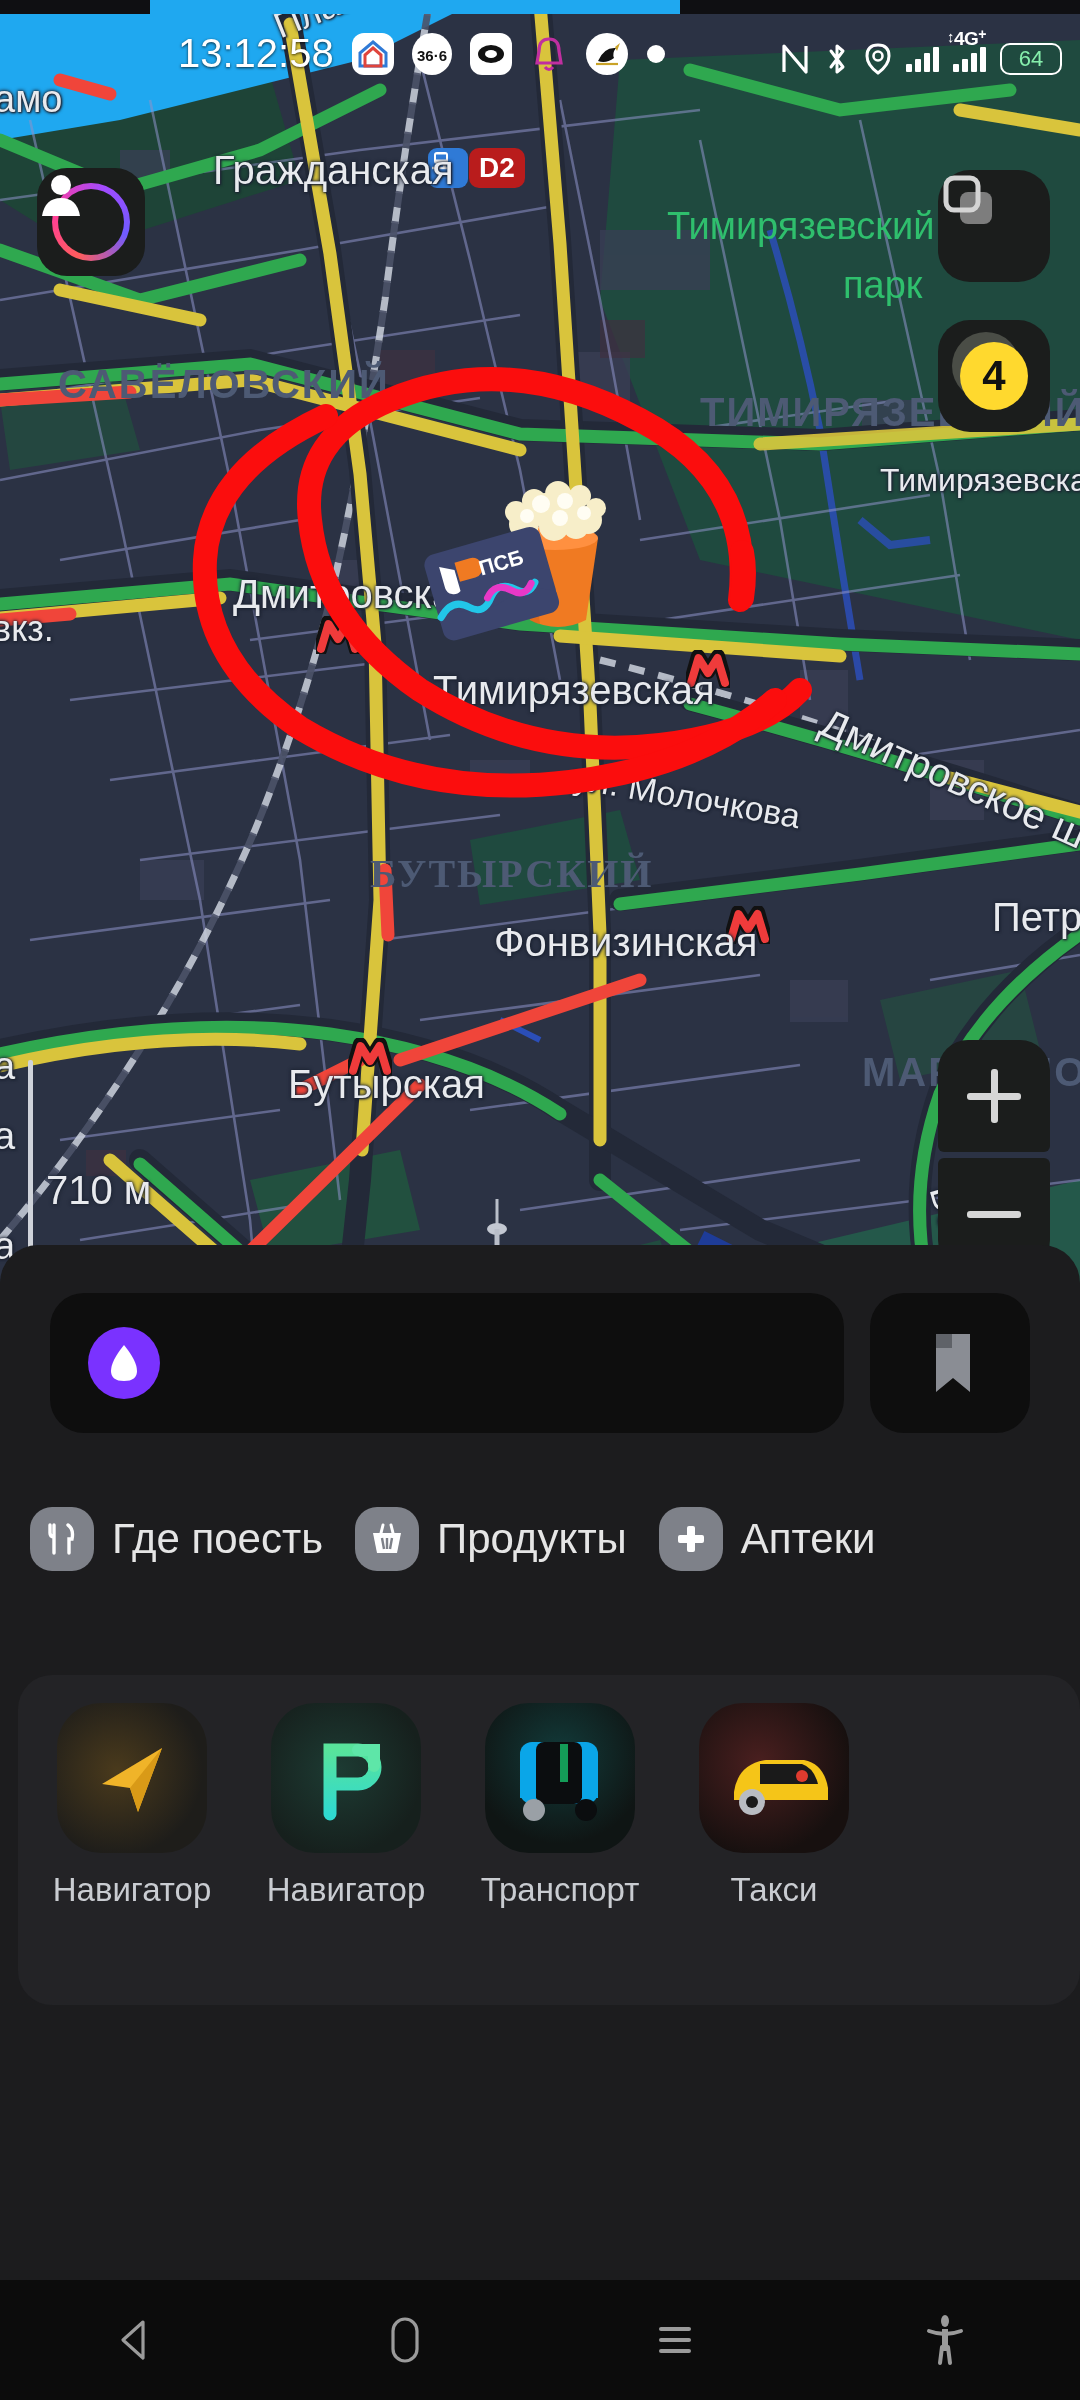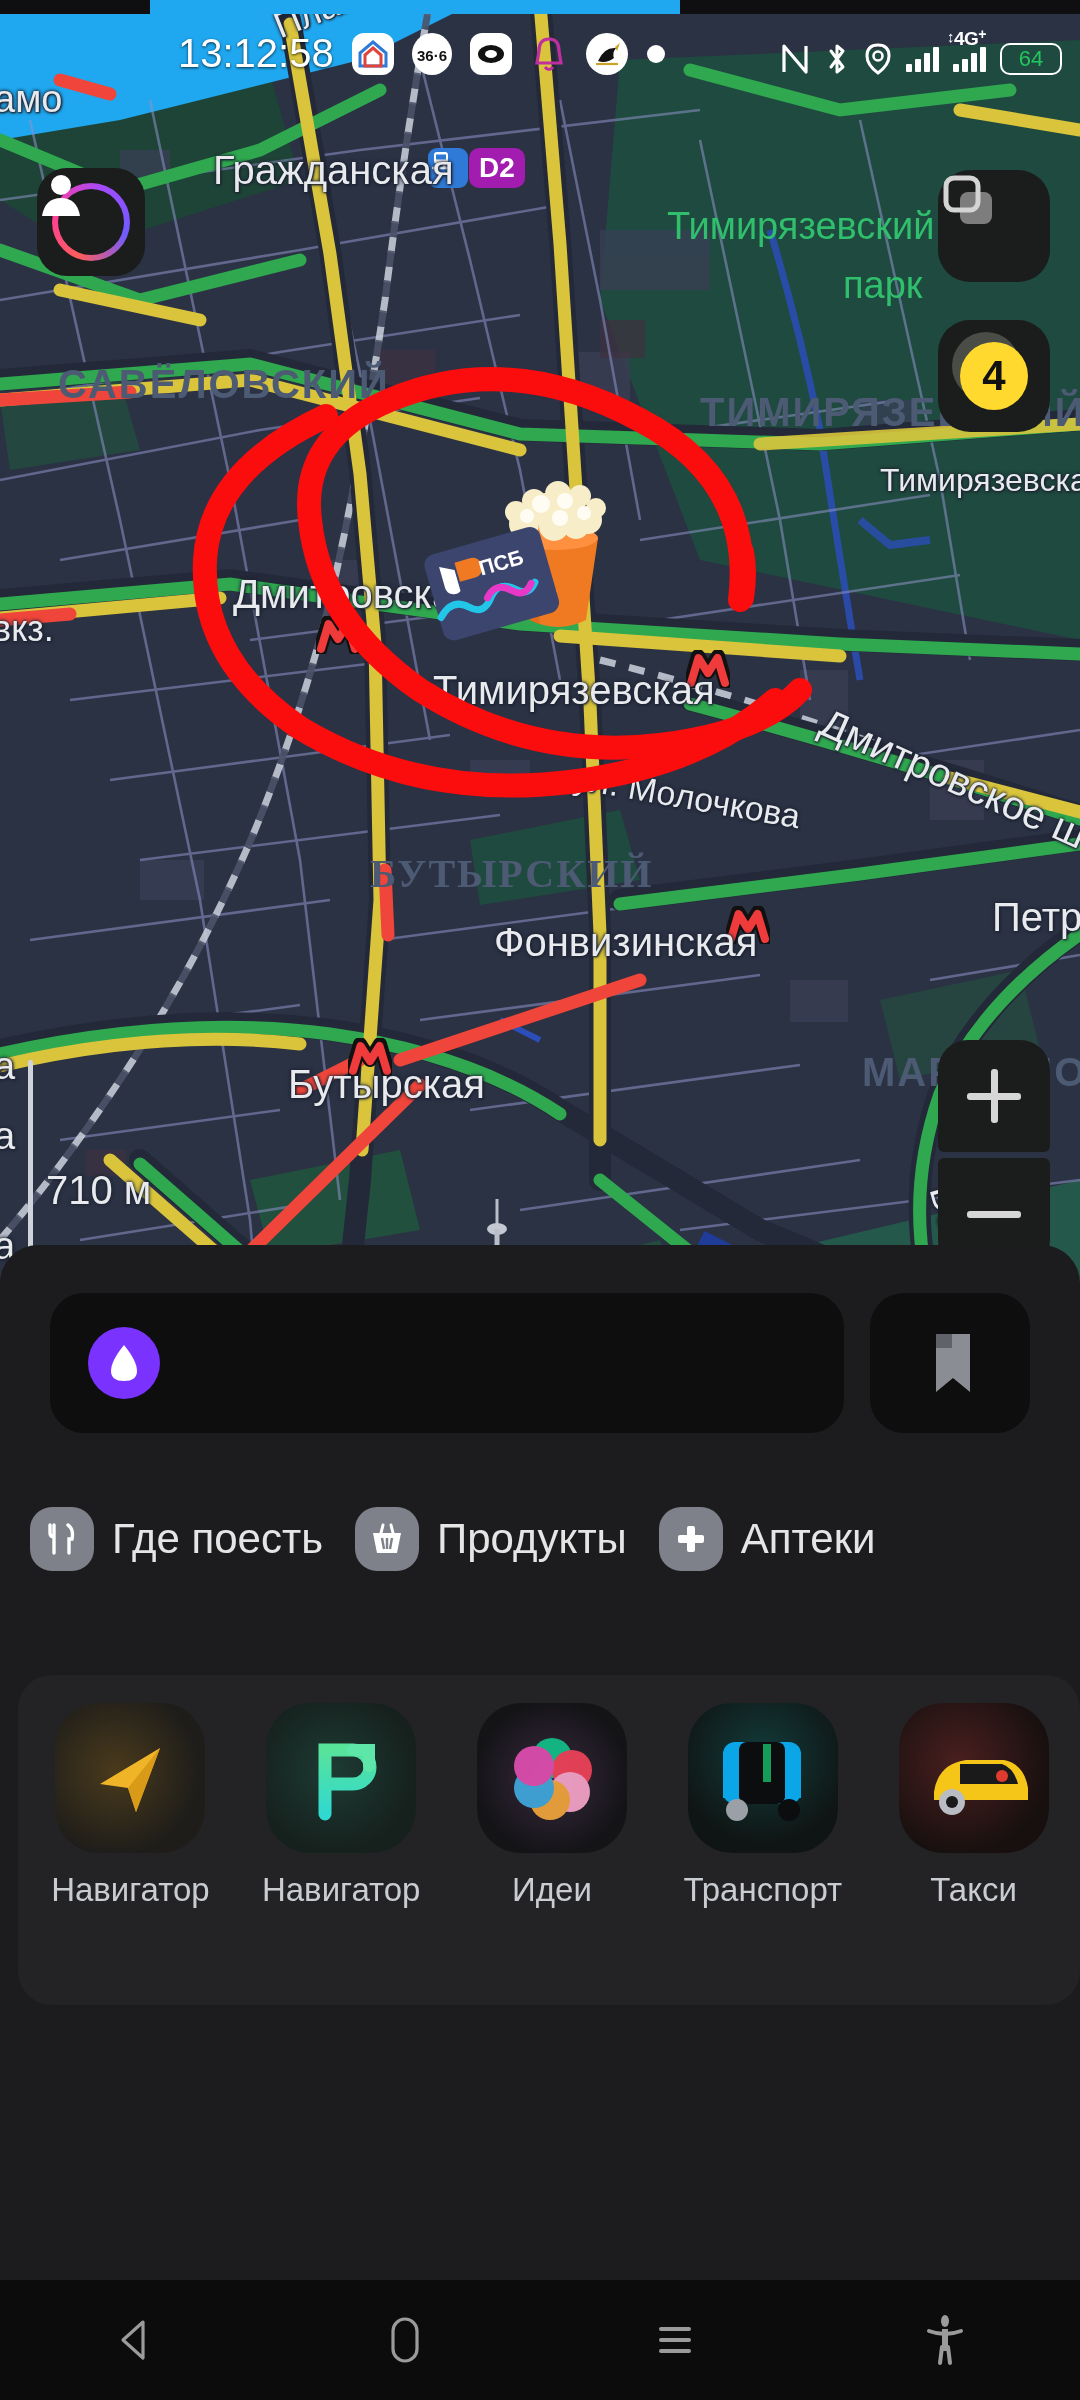--- a/index.html
+++ b/index.html
@@ -37,21 +37,21 @@
   .sbicon { display:flex; align-items:center; justify-content:center; }
   #sb-right { display:flex; align-items:center; gap:14px; margin-left:auto; margin-right:18px; }
 
   .sig { display:flex; align-items:flex-end; gap:3px; height:26px; }
   .sig i { display:block; width:6px; background:#fff; border-radius:1px; }
   .netwrap { position:relative; display:flex; align-items:flex-end; }
   .netlabel { position:absolute; bottom:22px; right:0; color:#fff; font-size:19px;
               font-weight:700; white-space:nowrap; letter-spacing:-.5px; }
   .batt { display:flex; align-items:center; justify-content:center;
           width:62px; height:32px; border:2.5px solid #fff; border-radius:10px;
-          color:#22c55e; font-size:22px; font-weight:400; }
+          color:#86efac; font-size:22px; font-weight:400; }
   .batt::after { content:""; position:absolute; }
 
   
   .ctrl { position:absolute; background:#1b1d1c; border-radius:26px; z-index:30;
           display:flex; align-items:center; justify-content:center; }
   #avatar-btn { left:37px; top:168px; width:108px; height:108px; border-radius:30px; }
   .avatar-ring { width:78px; height:78px; border-radius:50%;
     background:conic-gradient(from 200deg,#ff5c5c,#ff3b9e,#a24bff,#6f5bff,#ff5c5c);
     display:flex; align-items:center; justify-content:center; }
   .avatar-inner { width:66px; height:66px; border-radius:50%; background:#1b1d1c;
@@ -307,21 +307,21 @@
     <div style="position:absolute;left:428px;top:148px;width:40px;height:40px;border-radius:9px;background:#2f7ad6;display:flex;align-items:center;justify-content:center;">
       <svg width="26" height="26" viewBox="0 0 26 26">
           <rect x="6" y="4" width="14" height="12" rx="3" fill="#fff"></rect>
           <rect x="8" y="6.5" width="10" height="5" fill="#2f7ad6"></rect>
           <path d="M4 20 H22" stroke="#fff" stroke-width="2.4"></path>
           <circle cx="9.5" cy="18" r="1.8" fill="#fff"></circle>
           <circle cx="16.5" cy="18" r="1.8" fill="#fff"></circle>
         </svg>
     </div>
 
-    <div style="position:absolute;left:469px;top:148px;width:56px;height:40px;border-radius:10px;background:#a21caf;display:flex;align-items:center;justify-content:center;color:#fff;font-size:28px;font-weight:700;">D2</div>
+    <div style="position:absolute;left:469px;top:148px;width:56px;height:40px;border-radius:10px;background:#b91c1c;display:flex;align-items:center;justify-content:center;color:#fff;font-size:28px;font-weight:700;">D2</div>
 
     <div style="position:absolute;left:470px;top:1195px;">
       <svg width="54" height="110" viewBox="0 0 54 110">
           <path d="M27 4 L27 30" stroke="#b9bec9" stroke-width="3"></path>
           <ellipse cx="27" cy="34" rx="10" ry="6" fill="#c3c8d2"></ellipse>
           <path d="M27 34 L27 76" stroke="#b9bec9" stroke-width="5"></path>
           <path d="M10 98 Q27 74 44 98" stroke="#b9bec9" stroke-width="4" fill="none"></path>
           <path d="M6 102 H48" stroke="#b9bec9" stroke-width="5"></path>
         </svg>
     </div>
@@ -657,37 +657,20 @@
                     <stop offset="1" stop-color="#2fd9d0"></stop>
                   </linearGradient>
                 </defs>
               </svg>
             </div>
           </div>
           <div class="app-lbl">Навигатор</div>
         </div>
         <div class="app">
           <div class="app-ico">
-            <div style="width:150px;height:150px;background:radial-gradient(circle at 50% 50%,#3a2a3f,#141417 72%);display:flex;align-items:center;justify-content:center;">
-              <svg width="104" height="104" viewBox="0 0 104 104">
-                <g opacity=".92">
-                  <circle cx="52" cy="32" r="20" fill="#12c28a"></circle>
-                  <circle cx="72" cy="44" r="20" fill="#f0435a"></circle>
-                  <circle cx="70" cy="66" r="20" fill="#f6a4c9"></circle>
-                  <circle cx="50" cy="74" r="20" fill="#f2a63c"></circle>
-                  <circle cx="34" cy="62" r="20" fill="#3fa9dd"></circle>
-                  <circle cx="34" cy="40" r="20" fill="#e04fb0"></circle>
-                </g>
-              </svg>
-            </div>
-          </div>
-          <div class="app-lbl">Идеи</div>
-        </div>
-        <div class="app">
-          <div class="app-ico">
             <div style="width:150px;height:150px;background:radial-gradient(circle at 50% 35%,#123b3a,#0f1514 72%);display:flex;align-items:center;justify-content:center;">
               <svg width="108" height="104" viewBox="0 0 108 104">
                 <rect x="14" y="16" width="78" height="62" rx="12" fill="#0aa6e8"></rect>
                 <rect x="30" y="16" width="46" height="62" rx="8" fill="#0b0d0f"></rect>
                 <rect x="14" y="56" width="78" height="16" fill="#0aa6e8"></rect>
                 <rect x="30" y="56" width="46" height="16" fill="#0b0d0f"></rect>
                 <rect x="54" y="18" width="8" height="38" fill="#17c06a" opacity=".8"></rect>
                 <circle cx="28" cy="84" r="11" fill="#9aa0a6"></circle>
                 <circle cx="80" cy="84" r="11" fill="#0b0d0f"></circle>
               </svg>

